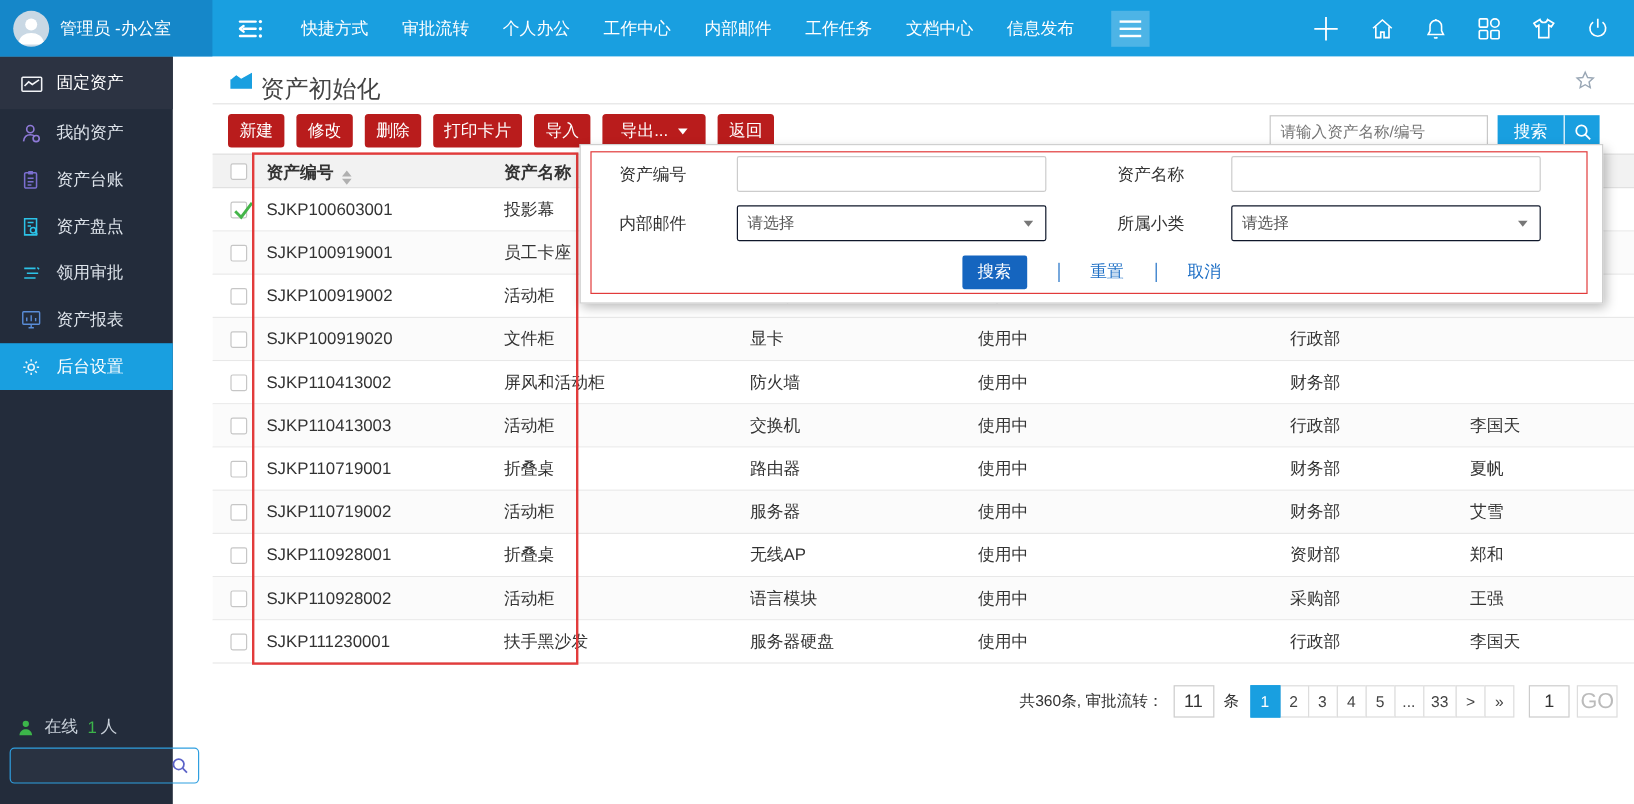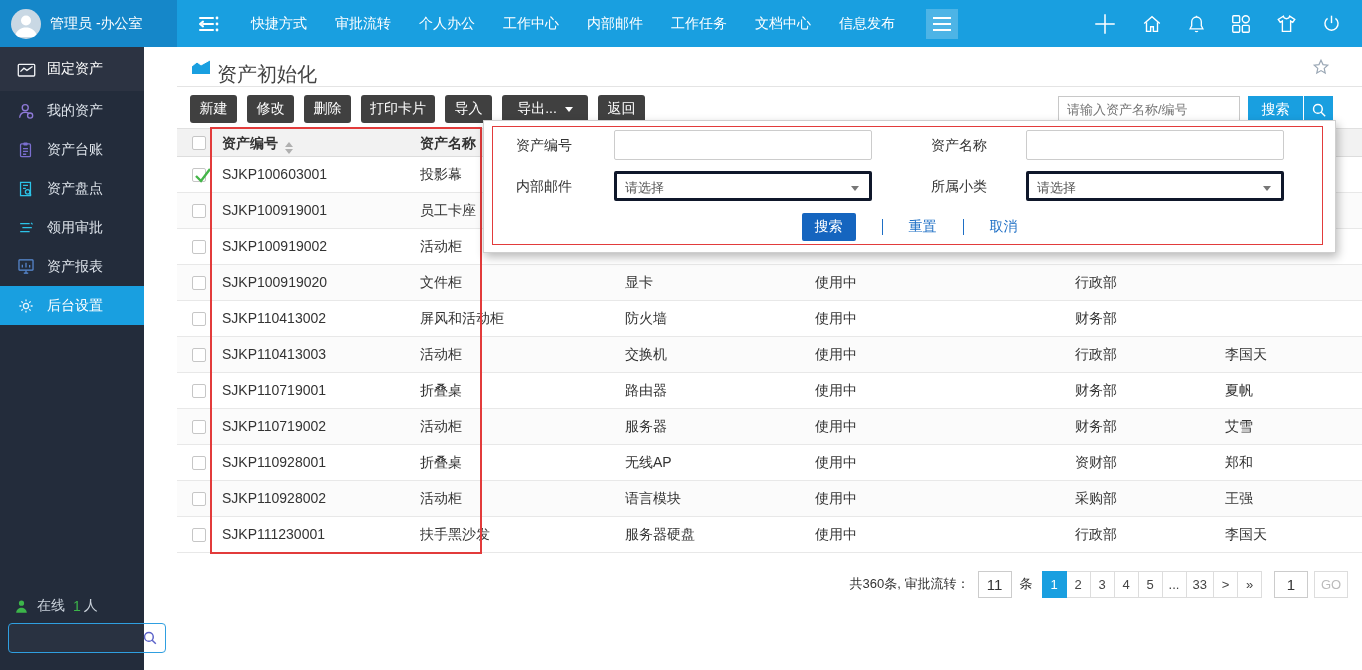--- a/index.html
+++ b/index.html
@@ -40,21 +40,21 @@
 
   
   #main { position:absolute; left:177px; top:47px; width:1185px; height:623px; background:#fff; overflow:hidden; }
 
   #page-header { position:absolute; left:0; top:0; width:1185px; height:40px; border-bottom:1px solid #e4e4e4; }
   #page-title-icon { position:absolute; left:14px; top:12px; display:flex; }
   #page-title { position:absolute; left:40px; top:14px; font-size:20px; color:#444; }
   #fav-star { position:absolute; right:32px; top:11px; color:#9aa7b5; display:flex; cursor:pointer; }
 
   #toolbar { position:absolute; left:0; top:41px; width:1185px; height:40px; }
-  .tb-btn { position:absolute; top:7px; height:28px; background:#404040; color:#fff; border:none; border-radius:3px; font-size:14px; font-family:inherit; cursor:pointer; display:flex; align-items:center; justify-content:center; gap:8px; }
+  .tb-btn { position:absolute; top:7px; height:28px; background:#b91c1c; color:#fff; border:none; border-radius:3px; font-size:14px; font-family:inherit; cursor:pointer; display:flex; align-items:center; justify-content:center; gap:8px; }
   .caret { width:0; height:0; border-left:4px solid transparent; border-right:4px solid transparent; border-top:5px solid #fff; display:inline-block; }
   #top-search-input { position:absolute; left:881px; top:8px; width:182px; height:27px; border:1px solid #c8c8c8; font-size:13px; color:#555; padding:0 8px; outline:none; font-family:inherit; }
   #top-search-btn { position:absolute; left:1071px; top:8px; width:85px; height:27px; background:#199fe0; border:none; border-radius:0; color:#fff; font-size:14px; cursor:pointer; display:flex; align-items:center; padding:0; font-family:inherit; }
   #top-search-btn .lbl { width:55px; text-align:center; }
   #top-search-btn .sep { width:1px; height:27px; background:#fff; }
   #top-search-btn .mag { flex:1; display:flex; justify-content:center; color:#fff; }
 
   
   #grid { position:absolute; left:0; top:81px; width:1185px; }
   .g-row { display:flex; height:36px; line-height:35px; border-bottom:1px solid #e8e8e8; font-size:14px; color:#333; background:#fff; }
@@ -75,36 +75,36 @@
   .sort .dn { border-top:5px solid #b0b0b0; }
 
   
   #anno-table { position:absolute; left:33px; top:80px; width:272px; height:427px; border:2px solid #e23b3b; z-index:6; pointer-events:none; }
 
   
   #search-panel { position:absolute; left:306px; top:73px; width:853px; height:133px; background:#fff; border:1px solid #cfcfcf; box-shadow:2px 4px 9px rgba(0,0,0,0.28); z-index:12; }
   #anno-panel { position:absolute; left:8px; top:5px; width:831px; height:119px; border:1px solid #e23b3b; pointer-events:none; }
   .sp-label { position:absolute; font-size:14px; color:#333; height:30px; line-height:30px; }
   .sp-input { position:absolute; width:258px; height:30px; border:1px solid #ccc; border-radius:2px; outline:none; font-size:13px; padding:0 8px; font-family:inherit; }
-  .sp-select { position:absolute; width:258px; height:30px; border:3px solid #0f172a; border-radius:2px; font-size:13px; color:#555; line-height:28px; padding:0 8px; cursor:pointer; background:#fff; }
+  .sp-select { position:absolute; width:258px; height:30px; border:1px solid #0f172a; border-radius:2px; font-size:13px; color:#555; line-height:28px; padding:0 8px; cursor:pointer; background:#fff; }
   .sp-select .sel-caret { position:absolute; right:10px; top:12px; width:0; height:0; border-left:4px solid transparent; border-right:4px solid transparent; border-top:5px solid #777; }
   #sp-buttons { position:absolute; left:0; top:92px; width:100%; display:flex; align-items:center; justify-content:center; }
   #sp-search-btn { width:54px; height:28px; background:#1565bf; color:#fff; border:none; border-radius:2px; font-size:14px; cursor:pointer; font-family:inherit; }
   .sp-divider { width:1px; height:16px; background:#1e6fc5; margin:0 26px; }
   .sp-link { color:#1e6fc5; font-size:14px; cursor:pointer; }
 
   
   #pager { position:absolute; right:14px; top:523px; height:28px; display:flex; align-items:center; font-size:13px; color:#333; }
   #pager .total { margin-right:8px; }
   .pg-input { width:34px; height:27px; border:1px solid #ccc; text-align:center; font-size:15px; color:#333; outline:none; font-family:inherit; }
   #pager .unit { margin:0 10px 0 8px; }
   .pg-box { min-width:25px; height:27px; padding:0 6px; border:1px solid #ddd; margin-left:-1px; display:flex; align-items:center; justify-content:center; color:#444; cursor:pointer; background:#fff; }
   .pg-box.active { background:#199fe0; border-color:#199fe0; color:#fff; z-index:2; }
   #goto-input { margin-left:12px; }
-  #go-btn { margin-left:6px; width:34px; height:27px; border:1px solid #ddd; background:#fff; color:#bbb; font-size:13px; display:flex; align-items:center; justify-content:center; cursor:default; }
+  #go-btn { margin-left:6px; width:34px; height:27px; border:1px solid #ddd; background:#fff; color:#bbb; font-size:18px; display:flex; align-items:center; justify-content:center; cursor:default; }
 </style>
 </head>
 <body>
 
 <div id="topbar">
   <div id="user-zone">
     <div id="avatar">
       <svg width="30" height="30" viewBox="0 0 30 30">
           <circle cx="15" cy="11.5" r="5" fill="#fff"></circle>
           <path d="M4 28c1-7 6-9.5 11-9.5S25 21 26 28z" fill="#fff"></path>

